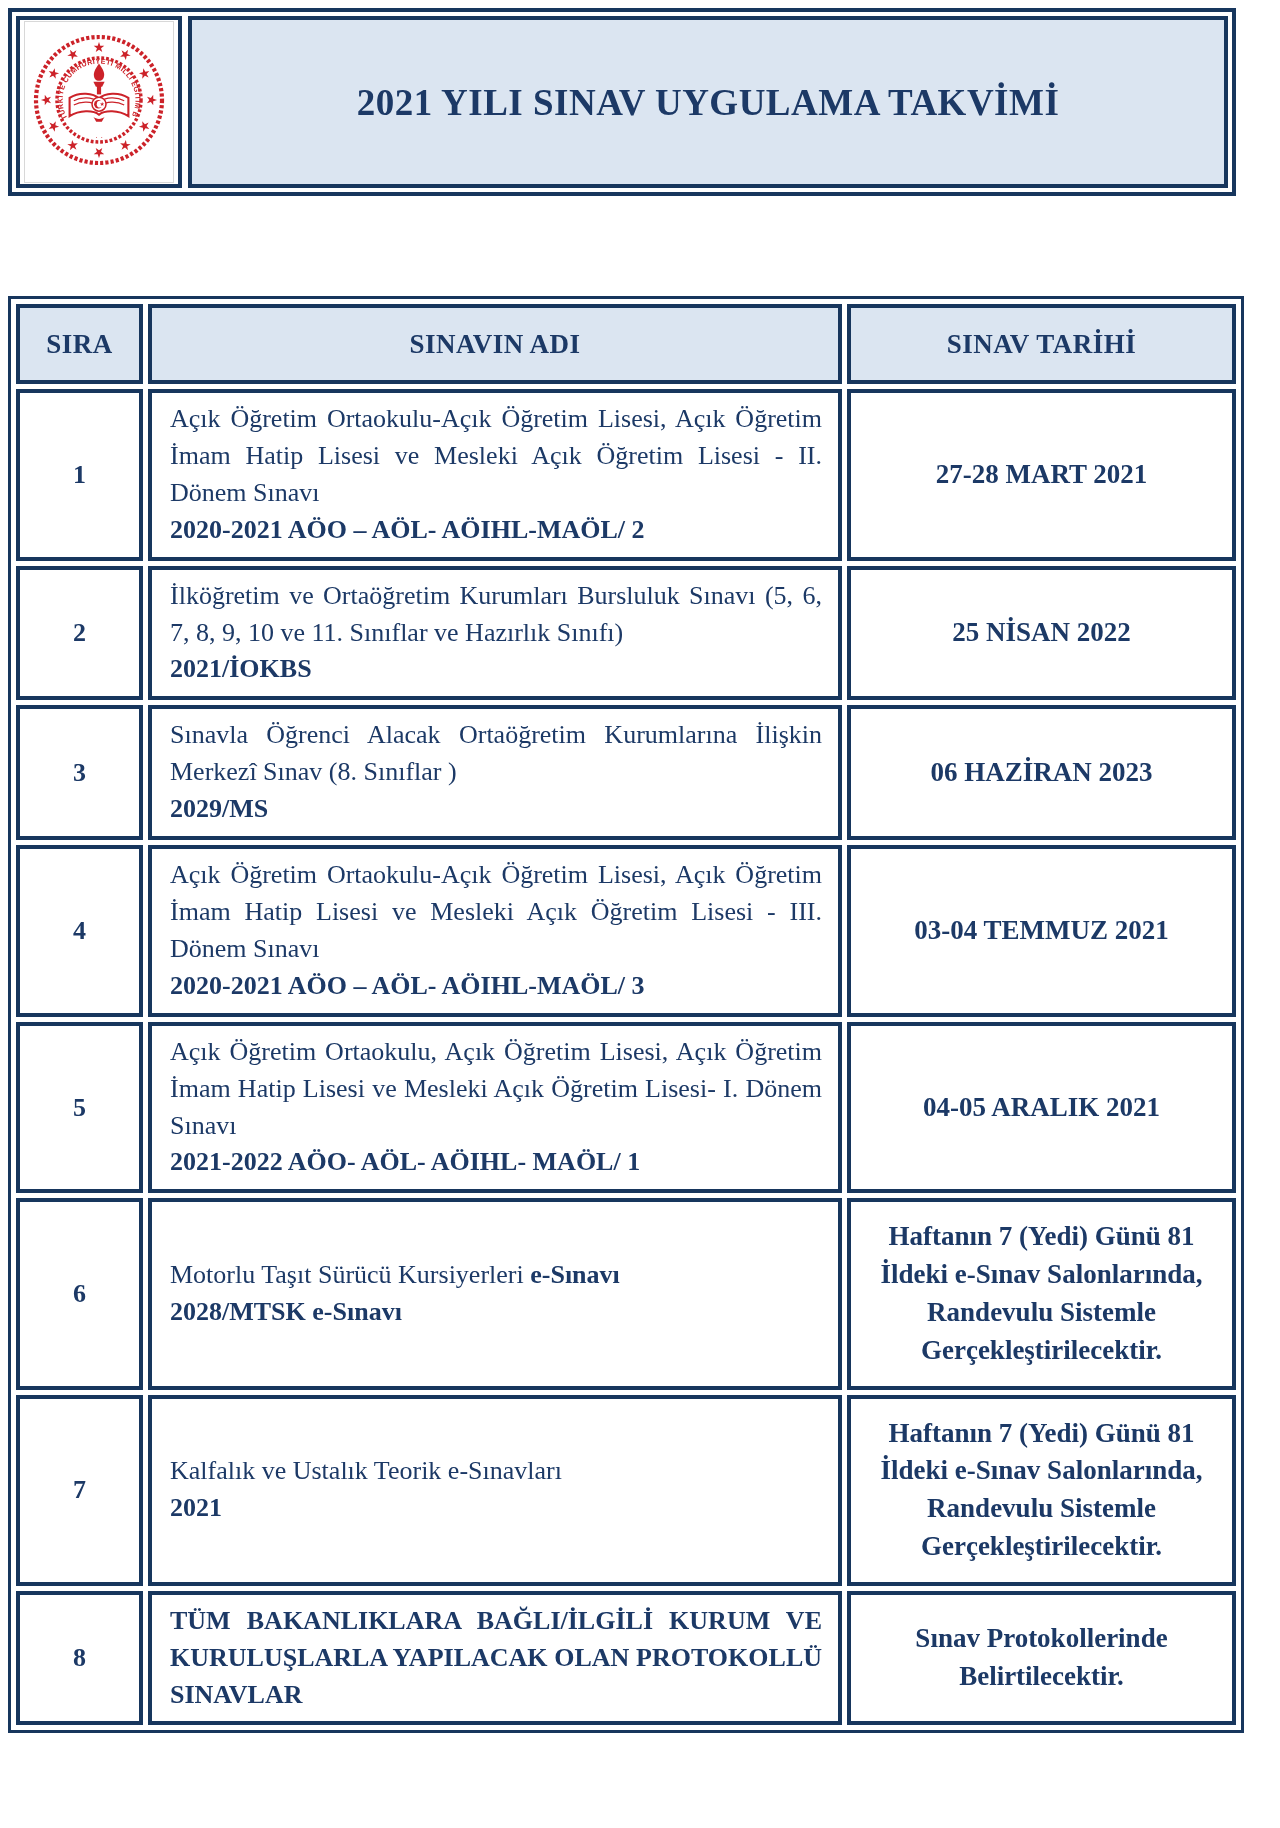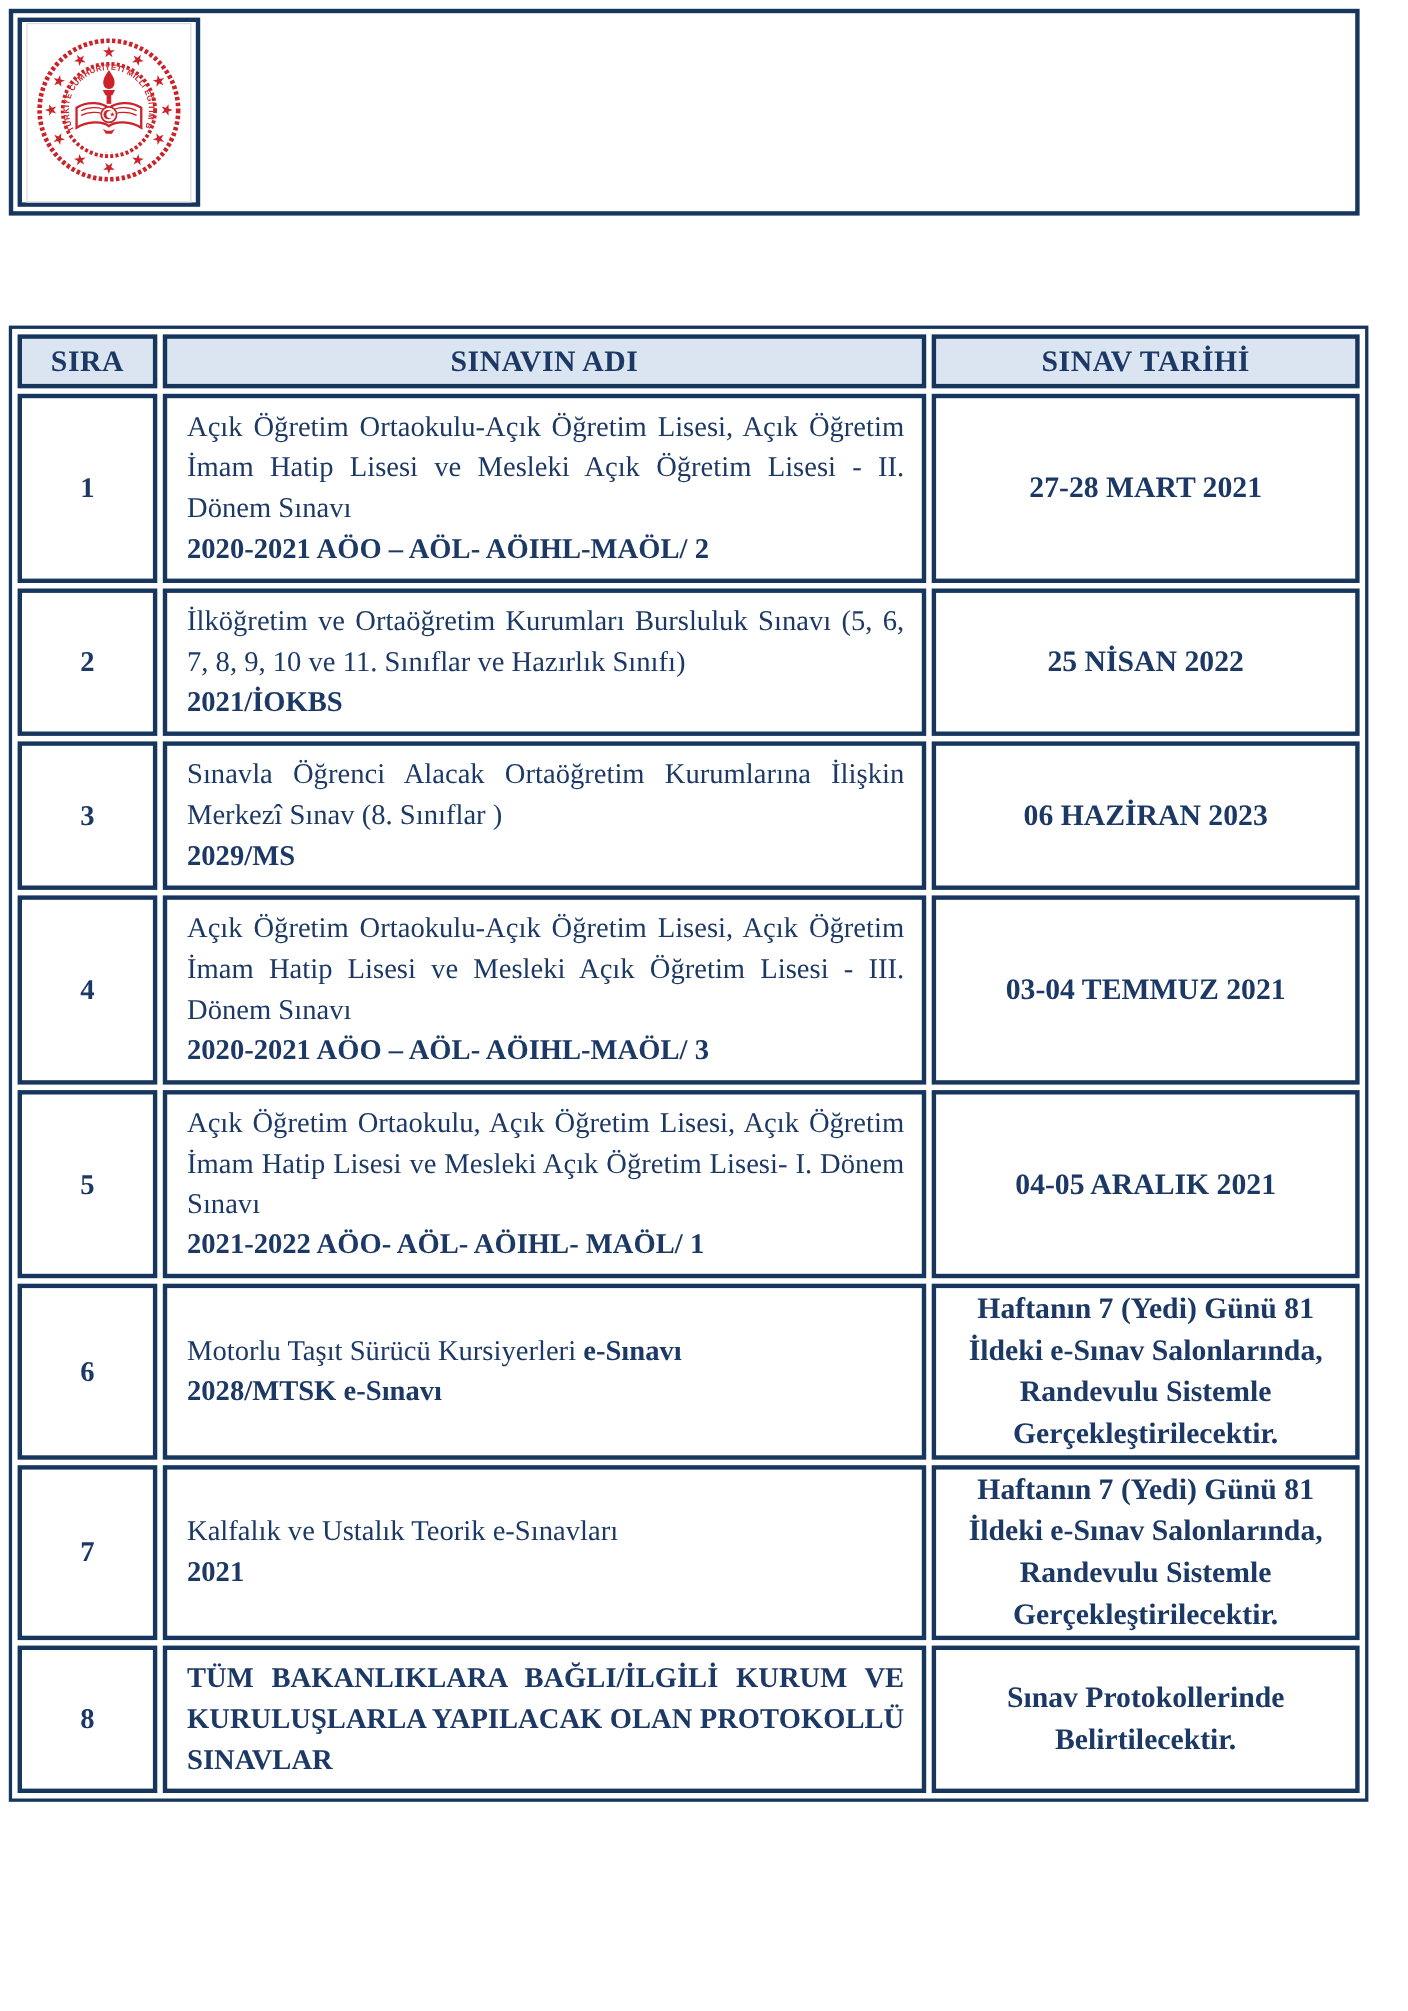--- a/index.html
+++ b/index.html
@@ -64,42 +64,42 @@
     border: 4px solid #17365d;
     box-sizing: border-box;
     color: #1c3966;
     vertical-align: middle;
     background: #ffffff;
   }
   table.exam th {
     background: #dbe5f1;
     font-size: 27px;
     font-weight: bold;
-    height: 49px;
+    height: 80px;
     letter-spacing: 0.5px;
   }
   td.sira {
     text-align: center;
     font-weight: bold;
     font-size: 26px;
   }
   td.name {
     padding: 8px 16px 8px 18px;
     font-size: 26px;
     line-height: 1.42;
     text-align: justify;
     margin-top: 23px;
   }
   td.name .pline { text-align: justify; }
   td.name .b { font-weight: bold; }
   td.date {
     text-align: center;
     font-weight: bold;
     font-size: 27px;
-    padding: 0 14px;
+    padding: 16px 14px;
     line-height: 1.4;
   }
   tbody tr td { height: 124px; }
   tbody tr:last-child td { height: 132px; }
 </style>
 </head>
 <body>
 
 <div class="page">
 
@@ -151,20 +151,23 @@
           </g>
 
           <g>
             <circle cx="100" cy="106" r="10" fill="#ffffff" stroke="#cc2229" stroke-width="2.2"></circle>
             <circle cx="99" cy="106" r="6" fill="#cc2229"></circle>
             <circle cx="101.6" cy="106" r="4.8" fill="#ffffff"></circle>
             <use href="#star" x="-10" y="-10" width="20" height="20" transform="translate(104.5,106) scale(0.33)"></use>
           </g>
         </svg>
       </div>
+    </div>
+    <div class="title-cell">
+      <h1 class="doc-title">2021 YILI SINAV UYGULAMA TAKVİMİ</h1>
     </div>
   </div>
 
   <table class="exam">
     <colgroup>
       <col style="width:127px">
       <col style="width:694px">
       <col style="width:389px">
     </colgroup>
     <thead>

